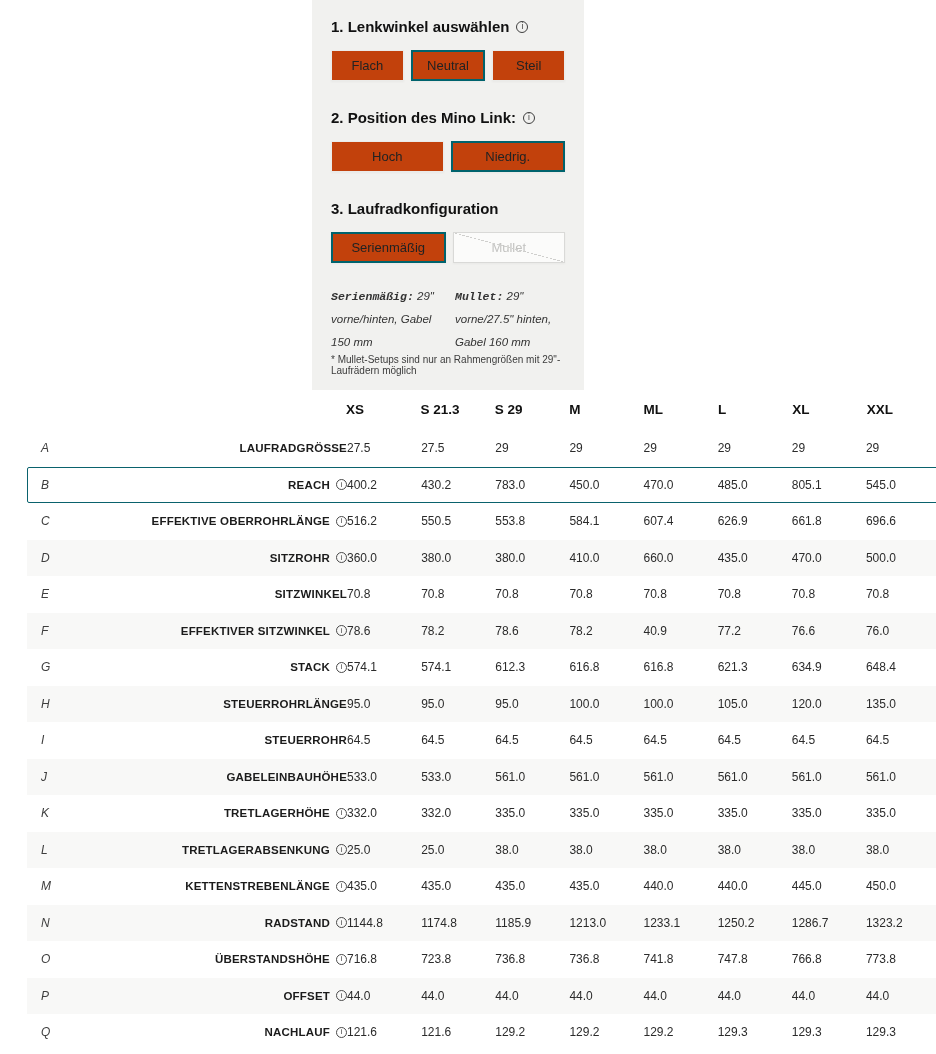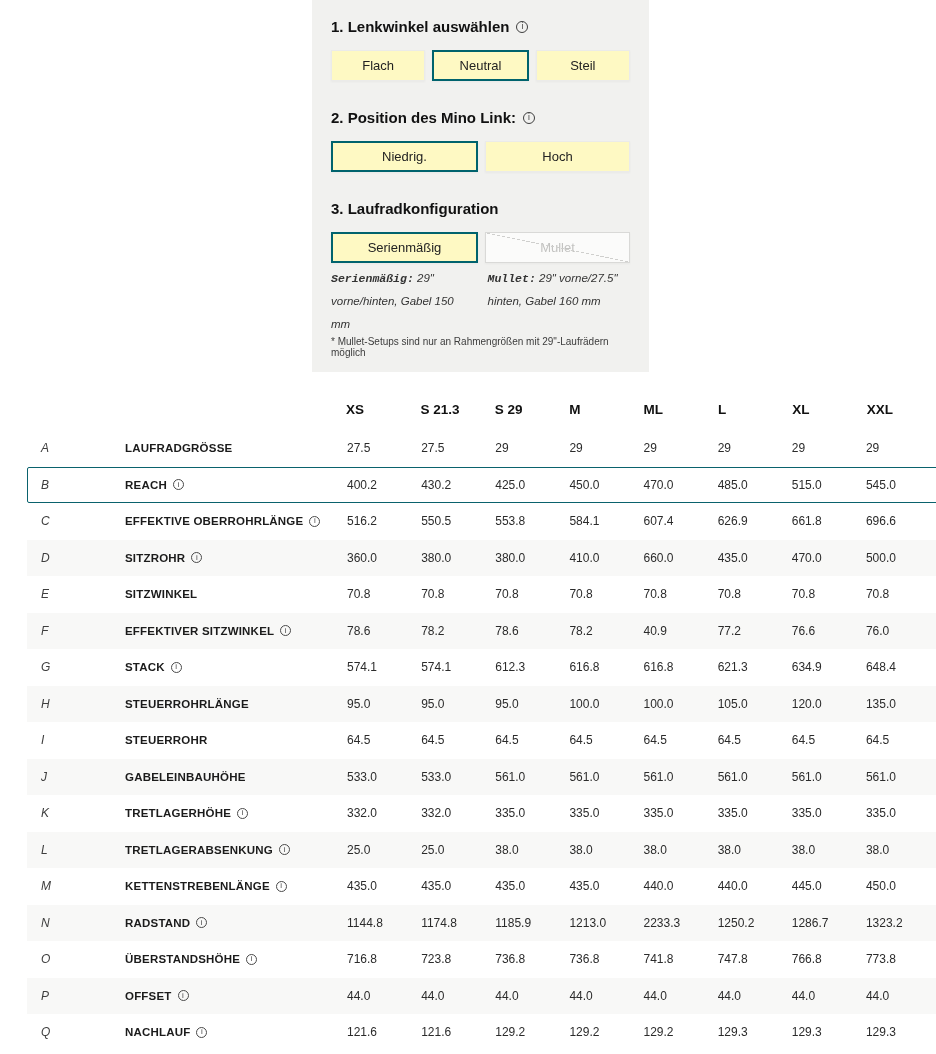--- a/index.html
+++ b/index.html
@@ -4,44 +4,44 @@
 <style>
   * { margin:0; padding:0; box-sizing:border-box; }
   html,body { background:#fff; }
   body {
     width:936px; height:1054px; position:relative; overflow:hidden;
     font-family:"Liberation Sans", sans-serif; color:#212121;
   }
 
   
   .config-panel {
-    position:absolute; left:312px; top:0; width:337px;
+    position:absolute; left:312px; top:0; width:272px;
     background:#f1f1ef; padding:10px 19px 14px;
   }
   .section-title {
     display:flex; align-items:center; gap:7px;
     font-size:15px; font-weight:700; color:#111;
     margin:8px 0 15px;
   }
   .options-row { display:flex; gap:7px; margin-bottom:28px; }
   .opt-btn {
     flex:1; height:31px; display:flex; align-items:center; justify-content:center;
-    background:#fef9c3; border:1px solid #ebebe9; font-size:13px; color:#222;
+    background:#c2410c; border:1px solid #ebebe9; font-size:13px; color:#222;
     cursor:pointer; position:relative; box-shadow:0 1px 2px rgba(0,0,0,.04);
   }
   .opt-btn.selected { border:2px solid #00636d; }
   .opt-btn.disabled {
     background:#fbfbfa; border:1px solid #d9d9d7; color:#c3c3c1; cursor:default;
   }
   .opt-btn.disabled::after {
     content:""; position:absolute; inset:0;
     background:linear-gradient(to right top,
       transparent 49.5%, #cfcfcd 49.5%, #cfcfcd 50.6%, transparent 50.6%);
   }
-  .options-row.tight { margin-bottom:4px; }
+  .options-row.tight { margin-bottom:22px; }
   .desc-row { display:flex; gap:14px; }
   .desc-col { flex:1; font-style:italic; font-size:11.5px; line-height:23px; color:#333; }
   .desc-lead { font-weight:700;font-family:Liberation Mono, monospace; }
   .panel-footnote { font-size:10px; color:#3c3c3c; }
 
   .info-icon {
     width:12px; height:12px; border:1px solid #3f3f3f; border-radius:50%;
     display:inline-flex; align-items:center; justify-content:center;
     font-size:8.5px; font-weight:400; font-style:normal; color:#3f3f3f;
     line-height:1; flex:0 0 auto; cursor:pointer;
@@ -55,21 +55,21 @@
     align-items:center;
   }
   .t-header { height:42px; }
   .t-header .col-h { font-size:13.5px; font-weight:700; color:#111; }
   .t-row { height:36.5px; border:1.5px solid transparent; }
   .t-row.striped { background:#f8f8f7; }
   .t-row.highlight { background:#fff; border:1.5px solid #0a626d; border-radius:2px; }
   .row-letter { font-style:italic; font-size:12px; color:#3e3e3e; padding-left:13px; }
   .row-label {
     display:flex; align-items:center; gap:6px;
-    font-size:11.5px; font-weight:700; letter-spacing:.2px; color:#1b1b1b;
+    font-size:11.5px; font-weight:700; letter-spacing:.2px; color:#1b1b1b;justify-content:flex-end;
   }
   .cell-val { font-size:12px; color:#2b2b2b; }
 </style>
 </head>
 <body>
 
 <div class="config-panel">
   <div>
       <div class="section-title">
         <span>1. Lenkwinkel auswählen</span>
@@ -84,25 +84,25 @@
         </div>
         <div class="opt-btn">
           <span>Steil</span>
         </div>
       </div>
       <div class="section-title">
         <span>2. Position des Mino Link:</span>
         <span class="info-icon">i</span>
       </div>
       <div class="options-row">
+        <div class="opt-btn">
+          <span>Hoch</span>
+        </div>
         <div class="opt-btn selected">
           <span>Niedrig.</span>
-        </div>
-        <div class="opt-btn">
-          <span>Hoch</span>
         </div>
       </div>
       <div class="section-title">
         <span>3. Laufradkonfiguration</span>
       </div>
       <div class="options-row tight">
         <div class="opt-btn selected">
           <span>Serienmäßig</span>
         </div>
         <div class="opt-btn disabled">
@@ -146,25 +146,25 @@
         <div class="cell-val">29</div>
       </div>
       <div class="t-grid t-row highlight">
         <div class="row-letter">B</div>
         <div class="row-label">
           <span>REACH</span>
           <span class="info-icon small">i</span>
         </div>
         <div class="cell-val">400.2</div>
         <div class="cell-val">430.2</div>
-        <div class="cell-val">425.0</div>
+        <div class="cell-val">783.0</div>
         <div class="cell-val">450.0</div>
         <div class="cell-val">470.0</div>
         <div class="cell-val">485.0</div>
-        <div class="cell-val">515.0</div>
+        <div class="cell-val">805.1</div>
         <div class="cell-val">545.0</div>
       </div>
       <div class="t-grid t-row">
         <div class="row-letter">C</div>
         <div class="row-label">
           <span>EFFEKTIVE OBERROHRLÄNGE</span>
           <span class="info-icon small">i</span>
         </div>
         <div class="cell-val">516.2</div>
         <div class="cell-val">550.5</div>
@@ -324,21 +324,21 @@
       <div class="t-grid t-row striped">
         <div class="row-letter">N</div>
         <div class="row-label">
           <span>RADSTAND</span>
           <span class="info-icon small">i</span>
         </div>
         <div class="cell-val">1144.8</div>
         <div class="cell-val">1174.8</div>
         <div class="cell-val">1185.9</div>
         <div class="cell-val">1213.0</div>
-        <div class="cell-val">2233.3</div>
+        <div class="cell-val">1233.1</div>
         <div class="cell-val">1250.2</div>
         <div class="cell-val">1286.7</div>
         <div class="cell-val">1323.2</div>
       </div>
       <div class="t-grid t-row">
         <div class="row-letter">O</div>
         <div class="row-label">
           <span>ÜBERSTANDSHÖHE</span>
           <span class="info-icon small">i</span>
         </div>

